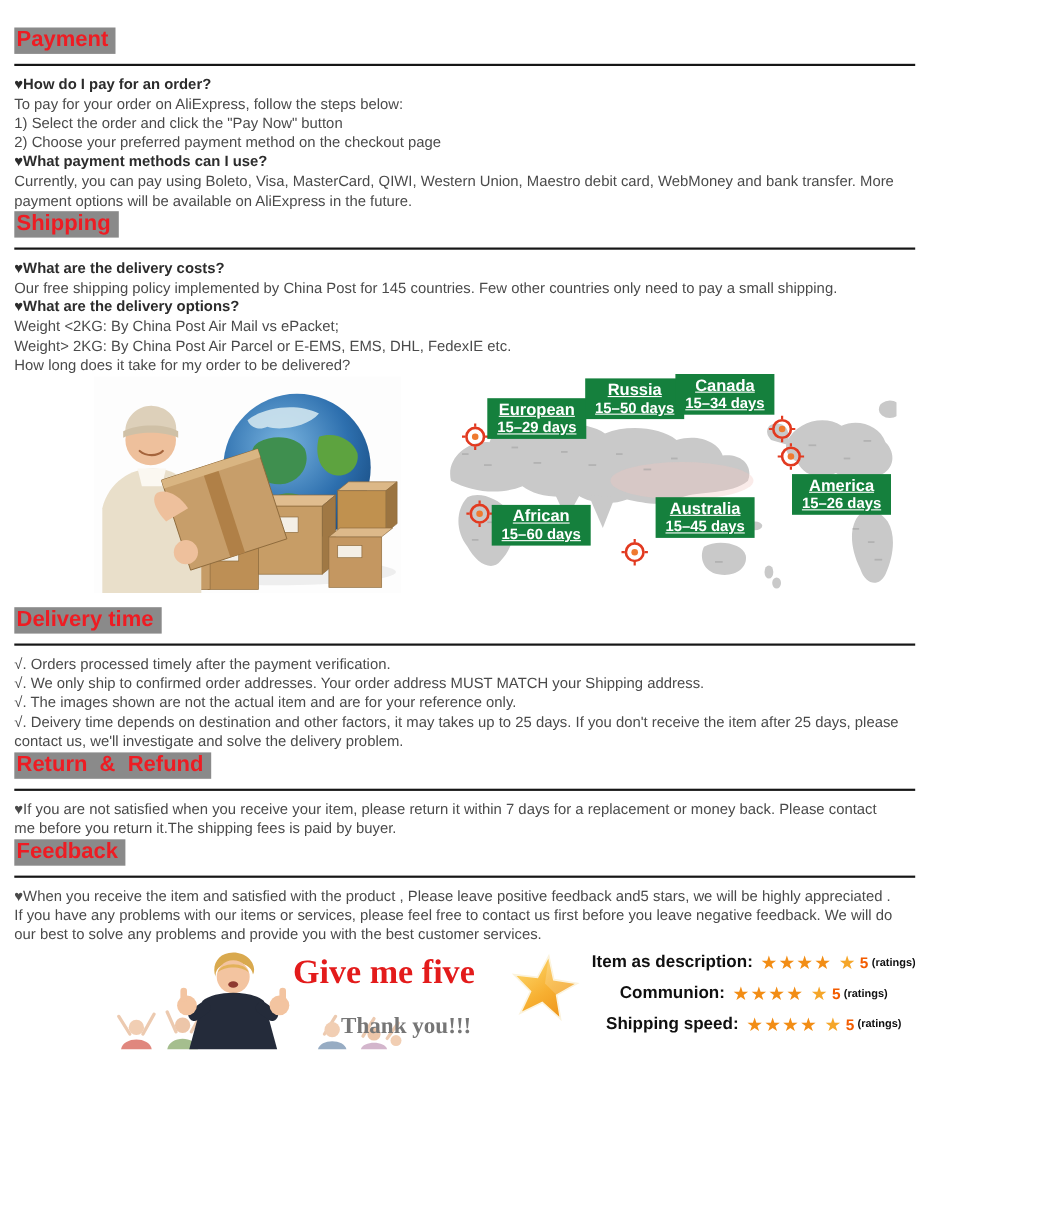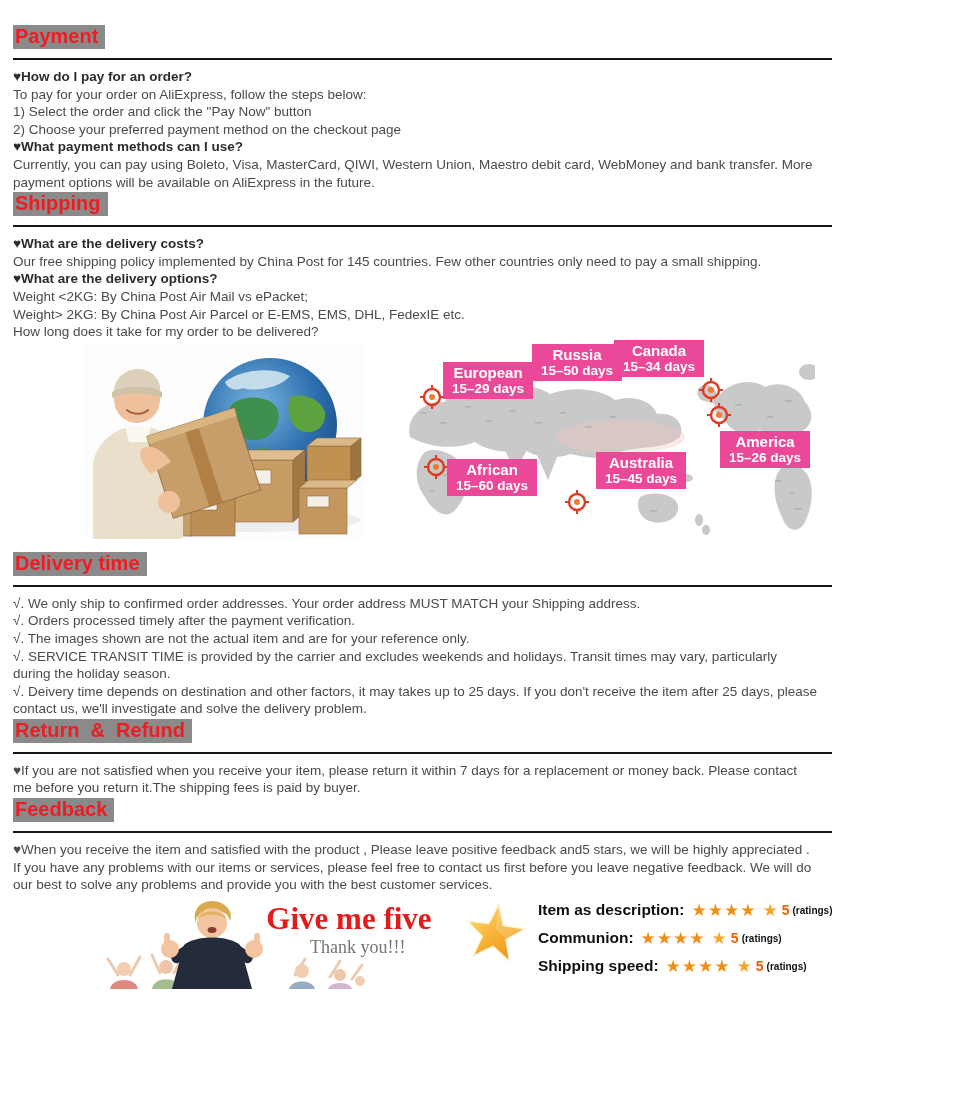--- a/index.html
+++ b/index.html
@@ -12,41 +12,41 @@
   .rule{border:none;border-top:2px solid #161616;width:862px;margin:9px 0 8px 0;}
   .line{margin:0;line-height:17.6px;}
   .line.b{font-weight:bold;color:#2c2c2c;}
   .contact-p{margin:0;line-height:17.6px;}
   .link{color:#5b9bd5;text-decoration:none;cursor:pointer;}
 
   
   .media-row{position:relative;height:199px;margin:1px 0 10px 0;}
   .man-art{position:absolute;left:72px;top:0;}
   .map-wrap{position:absolute;left:372px;top:0;width:430px;height:197px;}
-  .map-label{position:absolute;background:#ec4899;color:#fff;font-weight:bold;text-align:center;
-        padding:2px 9px 3px 9px;font-family:"Liberation Sans",sans-serif;}
+  .map-label{position:absolute;background:#15803d;color:#fff;font-weight:bold;text-align:center;
+        padding:2px 9px 3px 9px;font-family:"Liberation Sans",sans-serif;text-decoration:underline;}
   .map-label .n{font-size:15px;line-height:17px;}
   .map-label .d{font-size:13.5px;line-height:15px;}
   .lbl-european{left:58px;top:20px;}
   .lbl-russia{left:147px;top:2px;}
   .lbl-canada{left:229px;top:-2px;}
   .lbl-african{left:62px;top:117px;}
   .lbl-australia{left:211px;top:110px;}
   .lbl-america{left:335px;top:89px;}
 
   
   .fb-row{position:relative;height:95px;margin:3px 0 7px 0;}
   .fb-art{position:absolute;left:87px;top:0;width:430px;height:92px;}
   .fb-headline{position:absolute;left:144px;top:4px;width:210px;text-align:center;
         font-family:"Liberation Serif",serif;font-weight:bold;font-size:31px;color:#e31b1b;}
-  .fb-thanks{position:absolute;left:210px;top:40px;font-family:"Liberation Serif",serif;
-        font-weight:normal;font-size:18px;color:#767676;}
+  .fb-thanks{position:absolute;left:210px;top:58px;font-family:"Liberation Serif",serif;
+        font-weight:bold;font-size:21px;color:#767676;}
   .fb-star{position:absolute;left:362px;top:2px;}
   .ratings{position:absolute;left:525px;top:3px;}
-  .rating-row{display:flex;align-items:center;height:21px;margin-bottom:7px;}
+  .rating-row{display:flex;align-items:center;height:21px;margin-bottom:7px;justify-content:center;}
   .rating-label{font-weight:bold;font-size:15.5px;color:#101010;margin-right:7px;white-space:pre;}
   .star{color:#f28d15;font-size:17px;line-height:17px;margin-right:1px;}
   .star.last{margin-left:6px;color:#f5a62a;}
   .score{color:#f35c00;font-weight:bold;font-size:14px;margin-left:3px;}
   .rsuffix{color:#101010;font-weight:bold;font-size:10px;margin-left:3px;}
 </style>
 </head>
 <body>
 
 <div class="page">
@@ -226,24 +226,23 @@
             </div>
           </div>
       </div>
     </div>
   </section>
 
   <section class="sec">
     <h2 class="sec-title">Delivery time</h2>
     <hr class="rule">
     <div>
+        <p class="line">√. Orders processed timely after the payment verification.</p>
         <p class="line">√. We only ship to confirmed order addresses. Your order address MUST MATCH your Shipping address.</p>
-        <p class="line">√. Orders processed timely after the payment verification.</p>
         <p class="line">√. The images shown are not the actual item and are for your reference only.</p>
-        <p class="line">√. SERVICE TRANSIT TIME is provided by the carrier and excludes weekends and holidays. Transit times may vary, particularly during the holiday season.</p>
         <p class="line">√. Deivery time depends on destination and other factors, it may takes up to 25 days. If you don't receive the item after 25 days, please contact us, we'll investigate and solve the delivery problem.</p>
       </div>
   </section>
 
   <section class="sec">
     <h2 class="sec-title">Return  &amp;  Refund</h2>
     <hr class="rule">
     <div>
         <p class="line">♥If you are not satisfied when you receive your item, please return it within 7 days for a replacement or money back. Please contact me before you return it.The shipping fees is paid by buyer.</p>
       </div>

